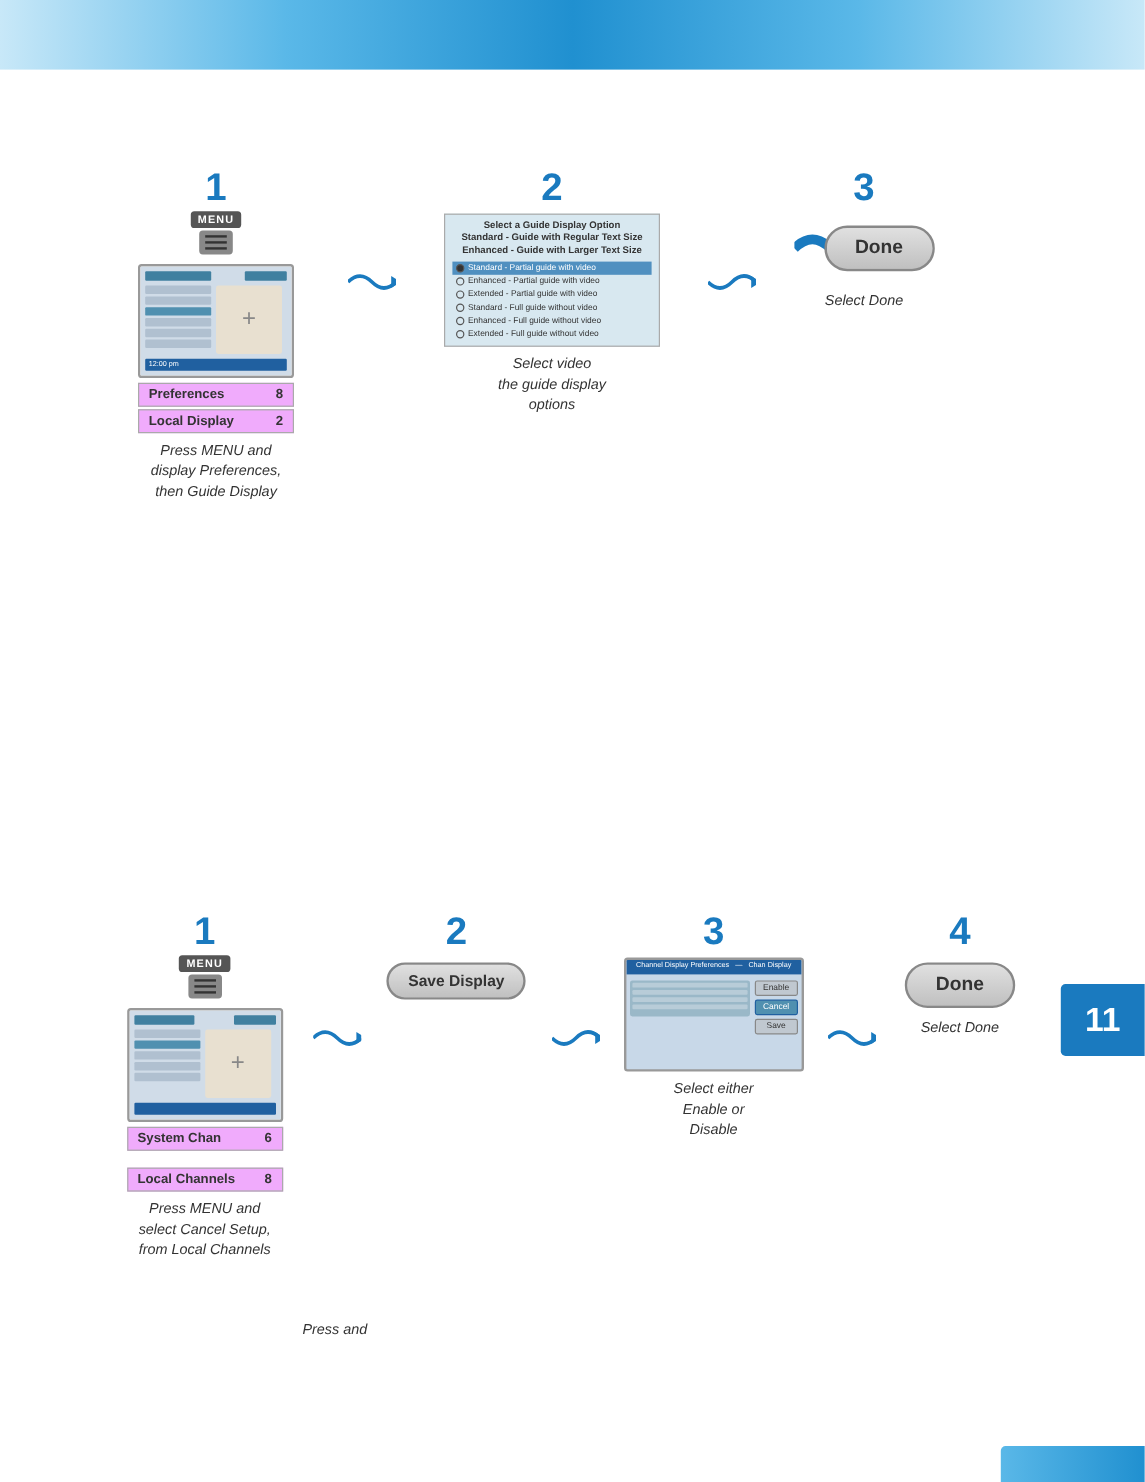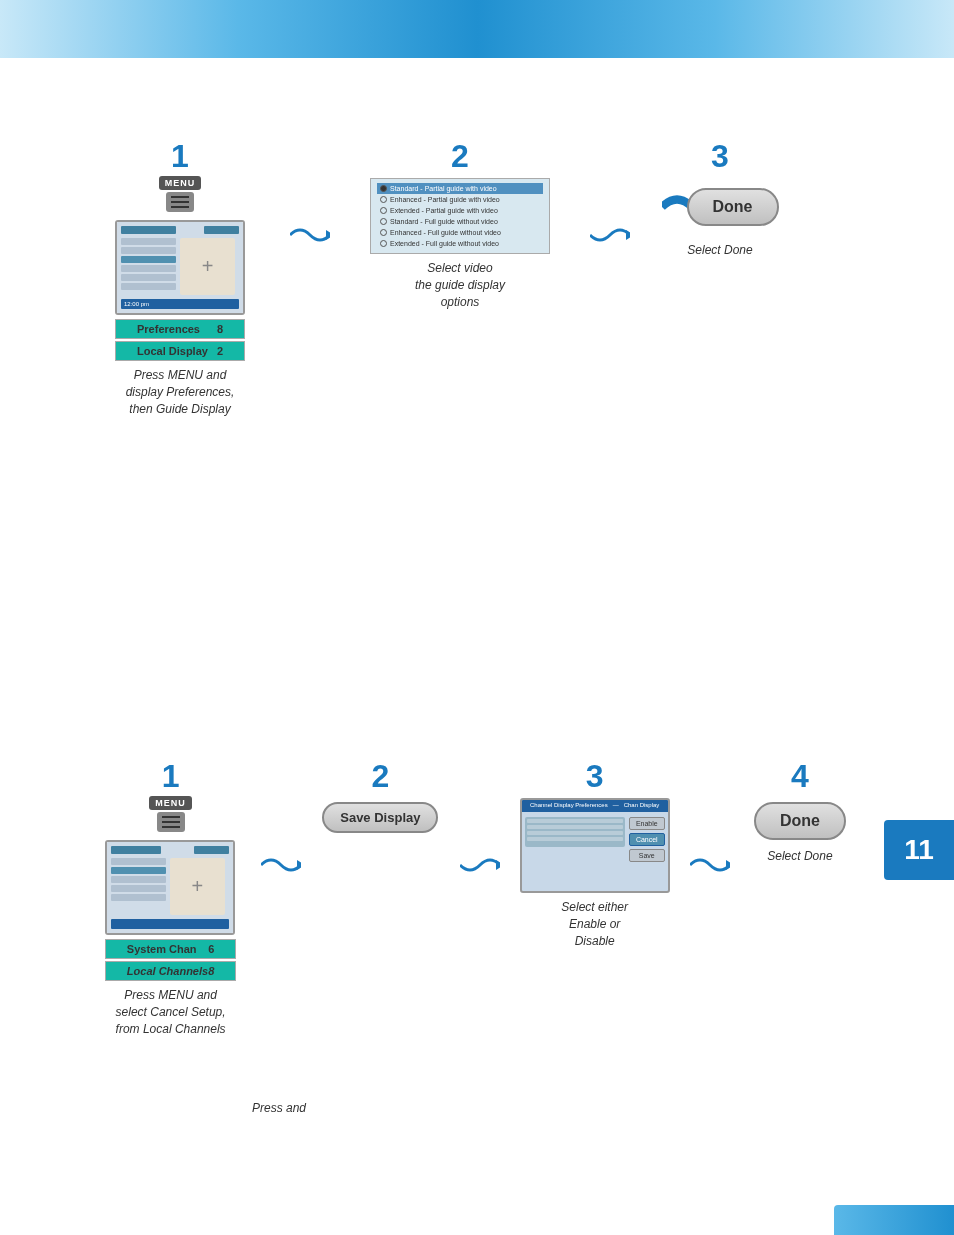--- a/index.html
+++ b/index.html
@@ -126,23 +126,23 @@
       height: 100%;
       background: #d0dce8;
       display: flex;
       flex-direction: column;
       padding: 4px;
       gap: 2px;
     }
 
     
     .label-box {
-      background: #14b8a6;
+      background: #f0abfc;
       border: 1px solid #aaa;
-      padding: 3px 21px;
+      padding: 3px 8px;
       font-size: 11px;
       font-weight: bold;
       color: #333;
       display: flex;
       align-items: center;
       justify-content: space-between;
     }
 
     
     .guide-panel {
@@ -333,20 +333,25 @@
         <path d="M0,15 Q10,5 20,15 Q30,25 40,15" stroke="#1a7abf" stroke-width="3" fill="none"></path>
         <polygon points="36,10 44,15 36,20" fill="#1a7abf"></polygon>
       </svg>
     </div>
 
     <div class="step-item" style="width:200px;">
       <div style="text-align:center; margin-bottom:6px;">
         <div class="step-num">2</div>
       </div>
       <div class="guide-panel">
+        <div class="guide-panel-title">
+          Select a Guide Display Option<br>
+          Standard - Guide with Regular Text Size<br>
+          Enhanced - Guide with Larger Text Size
+        </div>
         <div class="guide-option selected">
           <span class="radio-dot filled"></span>
           <span>Standard - Partial guide with video</span>
         </div>
         <div class="guide-option">
           <span class="radio-dot"></span>
           <span>Enhanced - Partial guide with video</span>
         </div>
         <div class="guide-option">
           <span class="radio-dot"></span>
@@ -436,21 +441,21 @@
               </div>
             </div>
             <div style="height:10px; background:#2060a0; border-radius:1px; margin-top:2px;"></div>
           </div>
         </div>
         <div style="margin-top:4px;">
           <div class="label-box">
             <span>System Chan</span>
             <span>6</span>
           </div>
-          <div class="label-box" style="margin-top:2px;font-style:italic;">
+          <div class="label-box" style="margin-top:14px;">
             <span>Local Channels</span>
             <span>8</span>
           </div>
         </div>
       </div>
       <div class="caption">
         <em><span>Press MENU and</span><br>
         <span>select Cancel Setup,</span><br>
         <span>from Local Channels</span></em>
       </div>

